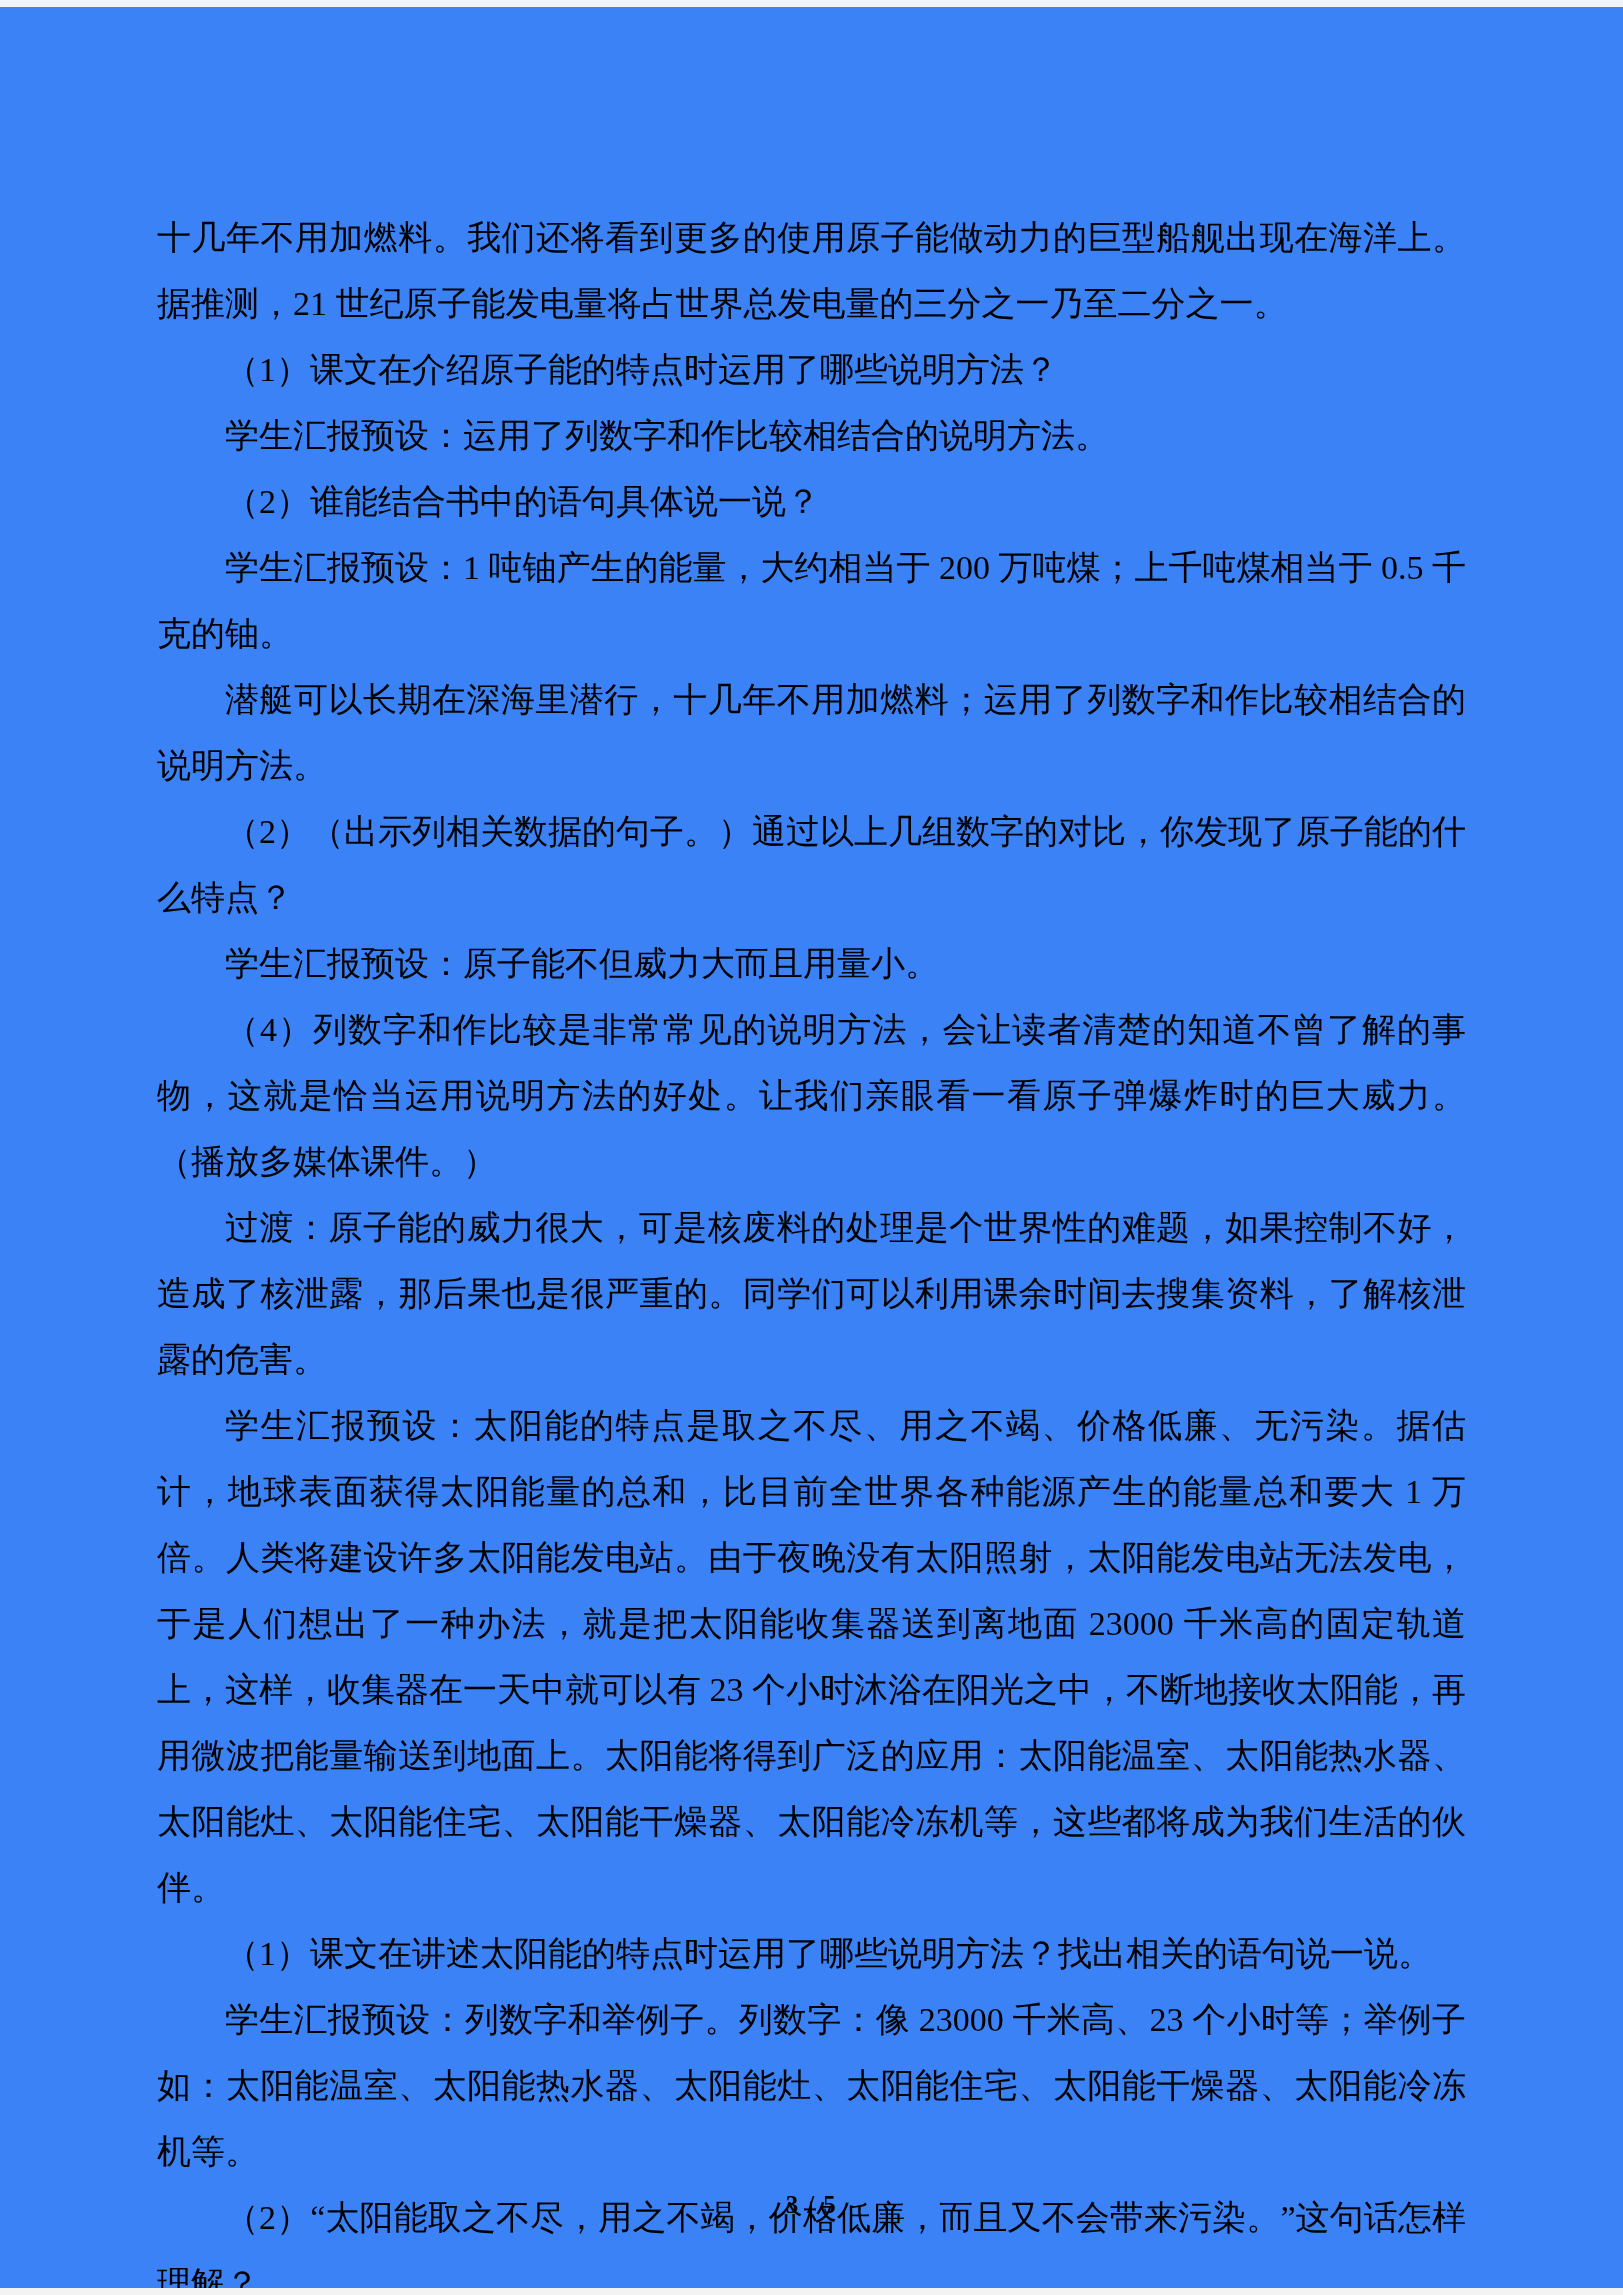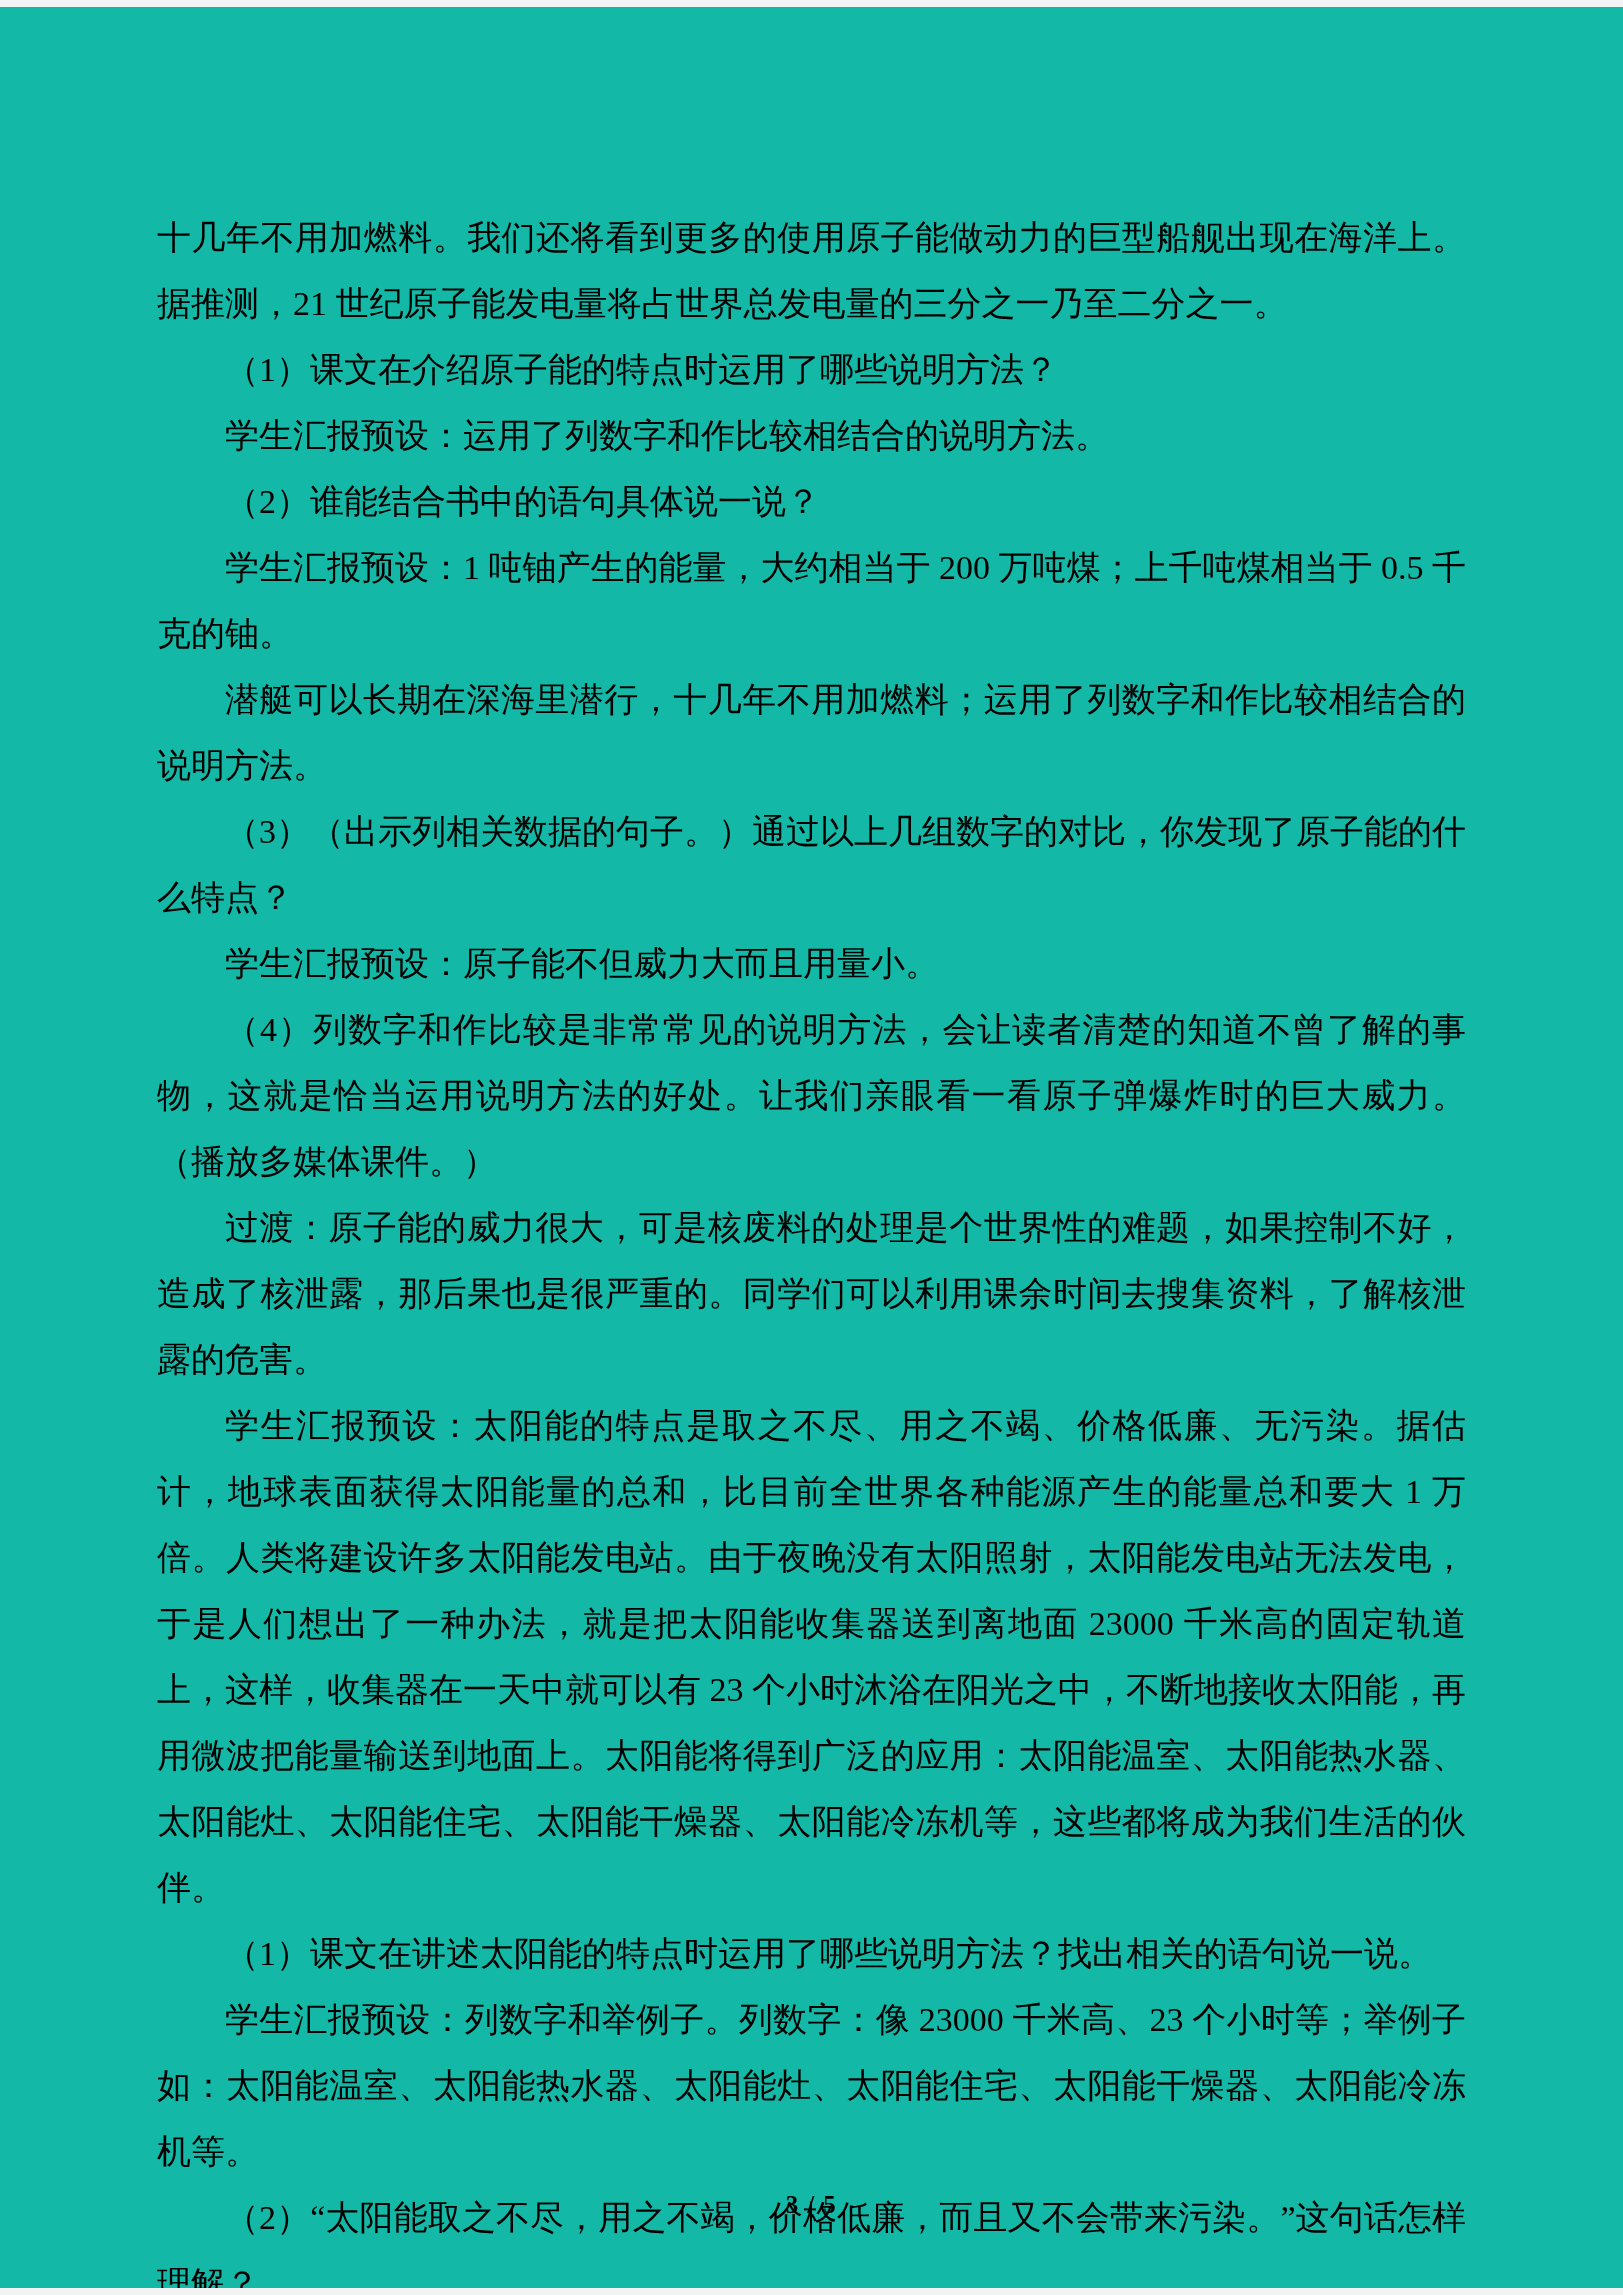--- a/index.html
+++ b/index.html
@@ -5,21 +5,21 @@
   * { box-sizing: border-box; }
   html, body {
     margin: 0;
     padding: 0;
     background: #ffffff;
   }
   .page {
     position: relative;
     width: 1623px;
     height: 2295px;
-    background: #14b8a6;
+    background: #3b82f6;
     color: #000000;
     font-family: "Liberation Serif", "DejaVu Serif", serif;
     overflow: hidden;
   }
   .edge-strip {
     position: absolute;
     left: 0;
     width: 100%;
     height: 6.8px;
     background: #f3f3f3;
@@ -59,21 +59,21 @@
 <div class="page">
   <div class="edge-strip top"></div>
 
   <div class="content">
     <p class="para">十几年不用加燃料。我们还将看到更多的使用原子能做动力的巨型船舰出现在海洋上。据推测，21 世纪原子能发电量将占世界总发电量的三分之一乃至二分之一。</p>
     <p class="para indent">（1）课文在介绍原子能的特点时运用了哪些说明方法？</p>
     <p class="para indent">学生汇报预设：运用了列数字和作比较相结合的说明方法。</p>
     <p class="para indent">（2）谁能结合书中的语句具体说一说？</p>
     <p class="para indent">学生汇报预设：1 吨铀产生的能量，大约相当于 200 万吨煤；上千吨煤相当于 0.5 千克的铀。</p>
     <p class="para indent">潜艇可以长期在深海里潜行，十几年不用加燃料；运用了列数字和作比较相结合的说明方法。</p>
-    <p class="para indent">（3）（出示列相关数据的句子。）通过以上几组数字的对比，你发现了原子能的什么特点？</p>
+    <p class="para indent">（2）（出示列相关数据的句子。）通过以上几组数字的对比，你发现了原子能的什么特点？</p>
     <p class="para indent">学生汇报预设：原子能不但威力大而且用量小。</p>
     <p class="para indent">（4）列数字和作比较是非常常见的说明方法，会让读者清楚的知道不曾了解的事物，这就是恰当运用说明方法的好处。让我们亲眼看一看原子弹爆炸时的巨大威力。（播放多媒体课件。）</p>
     <p class="para indent">过渡：原子能的威力很大，可是核废料的处理是个世界性的难题，如果控制不好，造成了核泄露，那后果也是很严重的。同学们可以利用课余时间去搜集资料，了解核泄露的危害。</p>
     <p class="para indent">学生汇报预设：太阳能的特点是取之不尽、用之不竭、价格低廉、无污染。据估计，地球表面获得太阳能量的总和，比目前全世界各种能源产生的能量总和要大 1 万倍。人类将建设许多太阳能发电站。由于夜晚没有太阳照射，太阳能发电站无法发电，于是人们想出了一种办法，就是把太阳能收集器送到离地面 23000 千米高的固定轨道上，这样，收集器在一天中就可以有 23 个小时沐浴在阳光之中，不断地接收太阳能，再用微波把能量输送到地面上。太阳能将得到广泛的应用：太阳能温室、太阳能热水器、太阳能灶、太阳能住宅、太阳能干燥器、太阳能冷冻机等，这些都将成为我们生活的伙伴。</p>
     <p class="para indent">（1）课文在讲述太阳能的特点时运用了哪些说明方法？找出相关的语句说一说。</p>
     <p class="para indent">学生汇报预设：列数字和举例子。列数字：像 23000 千米高、23 个小时等；举例子如：太阳能温室、太阳能热水器、太阳能灶、太阳能住宅、太阳能干燥器、太阳能冷冻机等。</p>
     <p class="para indent">（2）“太阳能取之不尽，用之不竭，价格低廉，而且又不会带来污染。”这句话怎样理解？</p>
   </div>
 
   <div class="page-footer">3 / 5</div>

